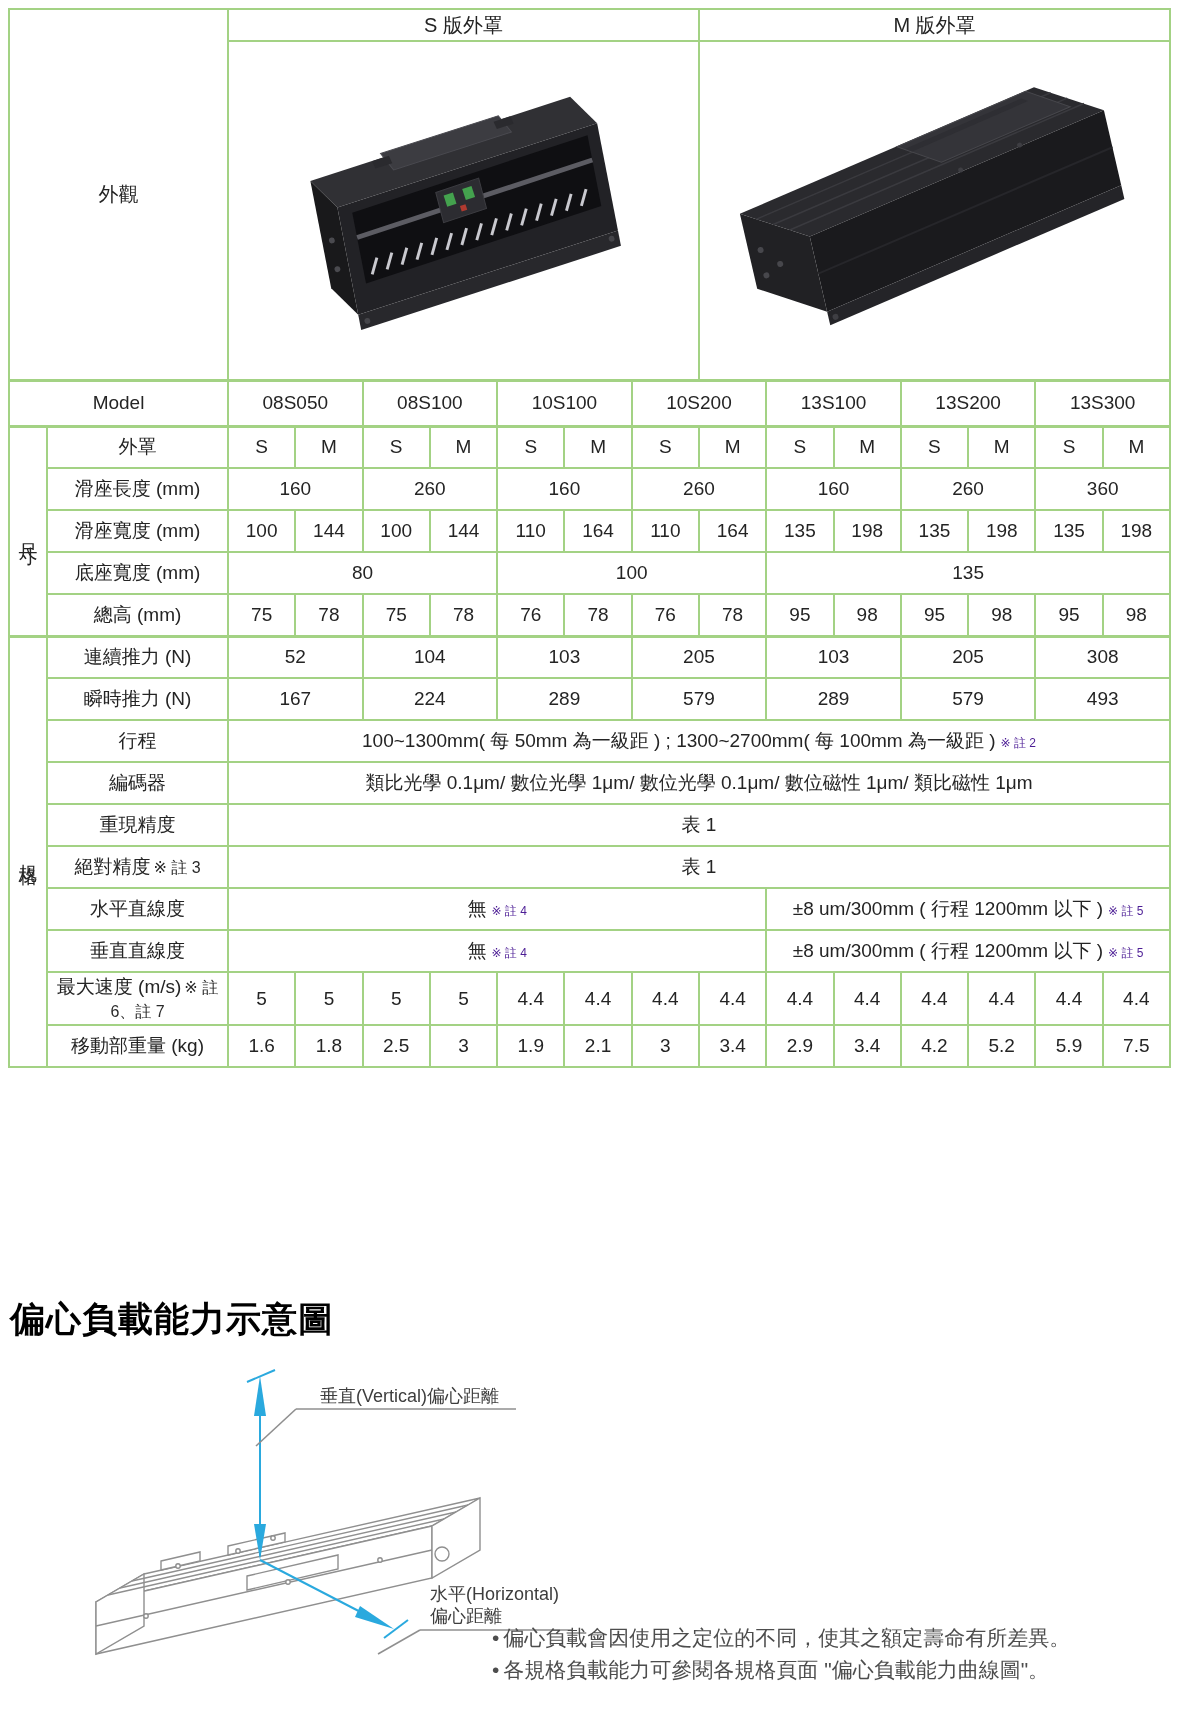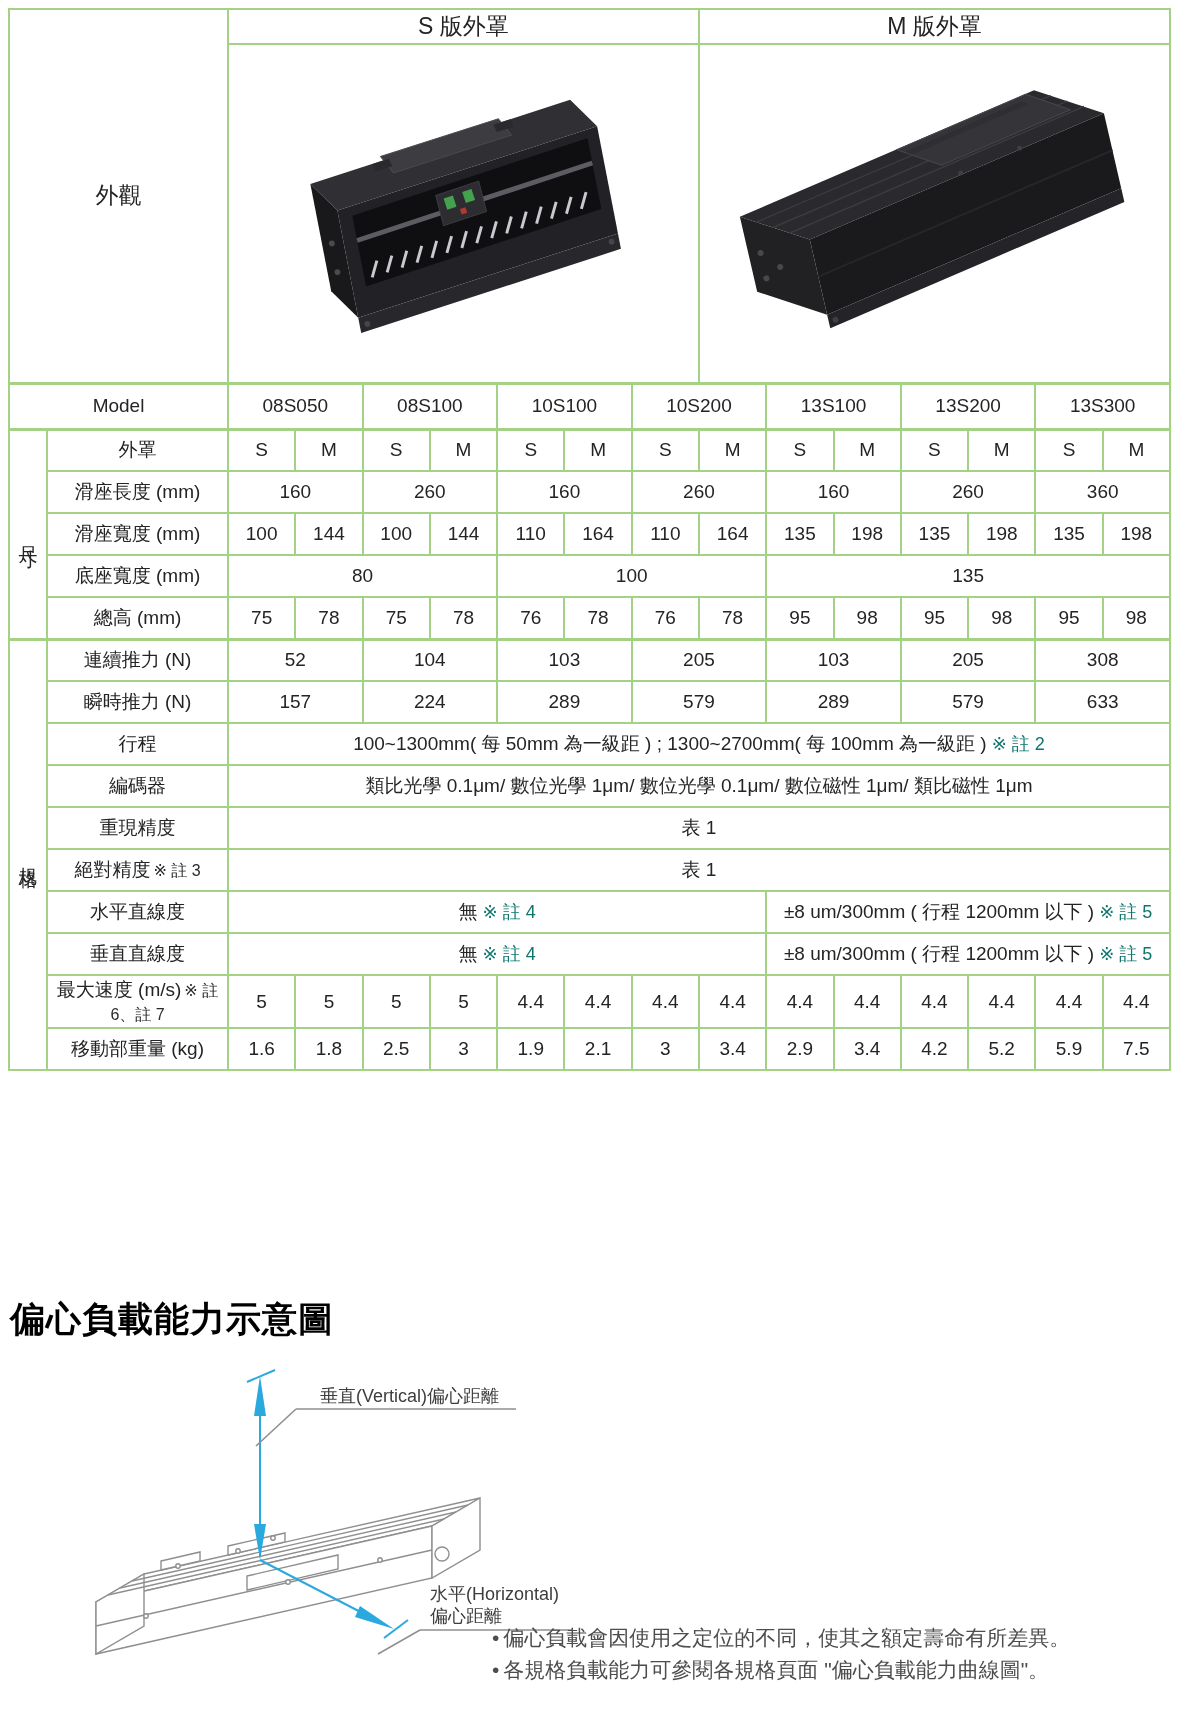--- a/index.html
+++ b/index.html
@@ -5,28 +5,28 @@
   * { box-sizing: border-box; }
   html,body { margin:0; padding:0; background:#ffffff; }
   body { width:1179px; height:1725px; font-family:"Liberation Sans","DejaVu Sans",sans-serif; color:#262626; }
   .page { position:relative; width:1179px; height:1725px; overflow:hidden; }
 
   table.spec { position:absolute; left:8px; top:8px; width:1163px; border-collapse:collapse; table-layout:fixed; }
   table.spec td { border:2px solid #a3d284; text-align:center; vertical-align:middle; font-size:19px; padding:1px 2px; color:#242424; background:#ffffff; overflow:hidden; }
   table.spec { border:2px solid #a3d284; }
   td.green { background:#e7f2dd; }
   tr.thick td { border-top-width:3px; }
-  tr.hdr td { height:32px; font-size:23px; }
+  tr.hdr td { height:32px; font-size:20px; }
   tr.photo td { height:339px; }
   tr.model td { height:46px; }
   tr.r td { height:42px; }
   tr.r-tall td { height:48px; }
   td.seccol { font-size:19px; letter-spacing:1px; }
   .vert { writing-mode:vertical-rl; text-orientation:upright; margin:0 auto; letter-spacing:3px; }
-  .note { font-size:18px; margin-left:5px; color:#0f766e; }
+  .note { font-size:12px; margin-left:5px; color:#4c1d95; }
   .lblnote { font-size:16px; margin-left:3px; color:#2a2a2a; }
   td.photo-cell { padding:0; }
   .photo-wrap { width:100%; height:100%; display:flex; align-items:center; justify-content:center; }
 
   .diagram-title { position:absolute; left:10px; top:1296px; font-size:35px; font-weight:600; color:#000000; letter-spacing:1px; }
   .diagram-area { position:absolute; left:0; top:1360px; width:973px; height:365px; }
   .diagram-svg { position:absolute; left:28px; top:4px; }
   .notes { position:absolute; left:484px; top:262px; width:690px;margin-left:8px; }
   .bullet-line { font-size:21px; line-height:32px; color:#4d4d4d; white-space:nowrap; }
   .bullet { margin-right:4px; }
@@ -229,27 +229,27 @@
     <td colspan="2"><span>104</span></td>
     <td colspan="2"><span>103</span></td>
     <td colspan="2"><span>205</span></td>
     <td colspan="2"><span>103</span></td>
     <td colspan="2"><span>205</span></td>
     <td colspan="2"><span>308</span></td>
   </tr>
 
   <tr class="r">
     <td class="green"><span>瞬時推力 (N)</span></td>
-    <td colspan="2"><span>157</span></td>
+    <td colspan="2"><span>167</span></td>
     <td colspan="2"><span>224</span></td>
     <td colspan="2"><span>289</span></td>
     <td colspan="2"><span>579</span></td>
     <td colspan="2"><span>289</span></td>
     <td colspan="2"><span>579</span></td>
-    <td colspan="2"><span>633</span></td>
+    <td colspan="2"><span>493</span></td>
   </tr>
 
   <tr class="r">
     <td class="green"><span>行程</span></td>
     <td colspan="14"><span>100~1300mm( 每 50mm 為一級距 ) ; 1300~2700mm( 每 100mm 為一級距 )</span><span class="note">※ 註 2</span></td>
   </tr>
 
   <tr class="r">
     <td class="green"><span>編碼器</span></td>
     <td colspan="14"><span>類比光學 0.1μm/ 數位光學 1μm/ 數位光學 0.1μm/ 數位磁性 1μm/ 類比磁性 1μm</span></td>

